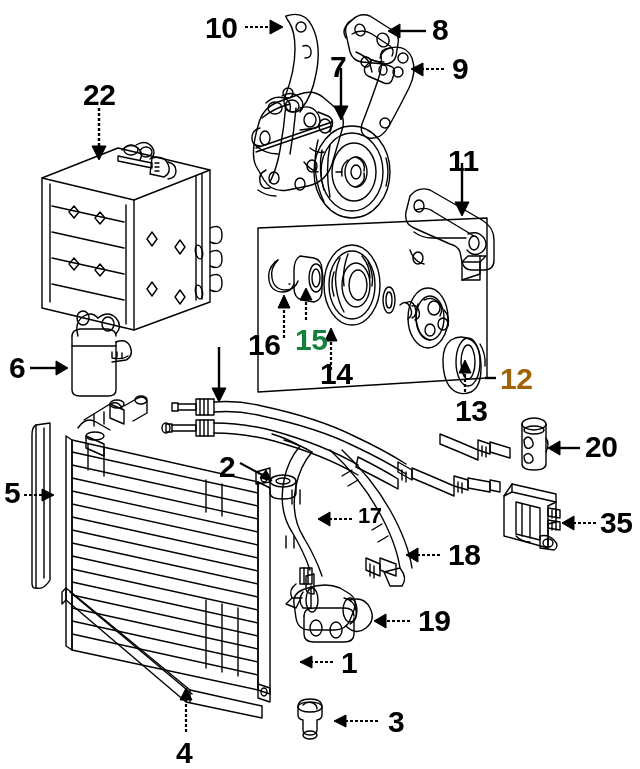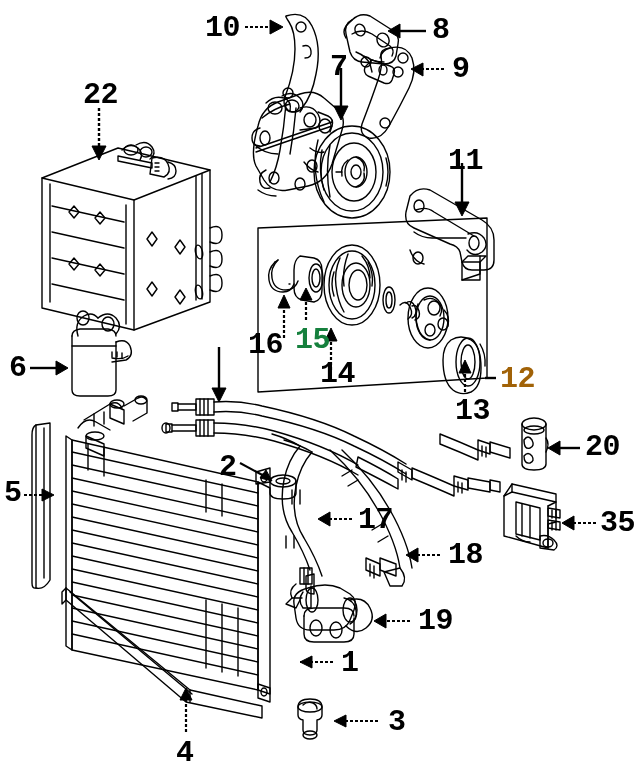--- a/index.html
+++ b/index.html
@@ -6,21 +6,21 @@
   html,body{margin:0;padding:0;background:#ffffff;}
   body{
     width:640px;height:769px;
     font-family:"Liberation Sans",sans-serif;
     overflow:hidden;position:relative;
   }
   #diagram-root{position:relative;width:640px;height:769px;background:#ffffff;}
   svg.layer{position:absolute;left:0;top:0;width:640px;height:769px;}
   .callout-label{
     position:absolute;
-    font-family:Liberation Mono, monospace;
+    font-family:Liberation Sans, sans-serif;
     font-weight:bold;
     color:#000000;
     line-height:1;
     white-space:nowrap;
     letter-spacing:-0.5px;
     -webkit-font-smoothing:none;
   }
 </style>
 </head>
 <body>
@@ -522,21 +522,21 @@
       <div class="callout-label" style="left: 330px; top: 52px; font-size: 30px; color: rgb(0, 0, 0);">7</div>
       <div class="callout-label" style="left: 432px; top: 15px; font-size: 30px; color: rgb(0, 0, 0);">8</div>
       <div class="callout-label" style="left: 452px; top: 54px; font-size: 30px; color: rgb(0, 0, 0);">9</div>
       <div class="callout-label" style="left: 205px; top: 13px; font-size: 30px; color: rgb(0, 0, 0);">10</div>
       <div class="callout-label" style="left: 448px; top: 146px; font-size: 30px; color: rgb(0, 0, 0); text-align: right;">11</div>
       <div class="callout-label" style="left: 500px; top: 364px; font-size: 30px; color: #a16207;">12</div>
       <div class="callout-label" style="left: 455px; top: 396px; font-size: 30px; color: rgb(0, 0, 0);">13</div>
       <div class="callout-label" style="left: 320px; top: 359px; font-size: 30px; color: rgb(0, 0, 0); text-align: center;">14</div>
       <div class="callout-label" style="left: 295px; top: 325px; font-size: 30px; color: #15803d;">15</div>
       <div class="callout-label" style="left: 208px; top: 330px; font-size: 30px; color: rgb(0, 0, 0); margin-left: 40px;">16</div>
-      <div class="callout-label" style="left: 358px; top: 505px; font-size: 30px; color: rgb(0, 0, 0);">17</div>
+      <div class="callout-label" style="left: 358px; top: 505px; font-size: 22px; color: rgb(0, 0, 0);">17</div>
       <div class="callout-label" style="left: 448px; top: 540px; font-size: 30px; color: rgb(0, 0, 0);">18</div>
       <div class="callout-label" style="left: 418px; top: 606px; font-size: 30px; color: rgb(0, 0, 0);">19</div>
       <div class="callout-label" style="left: 585px; top: 432px; font-size: 30px; color: rgb(0, 0, 0);">20</div>
       <div class="callout-label" style="left: 600px; top: 508px; font-size: 30px; color: rgb(0, 0, 0);">35</div>
       <div class="callout-label" style="left: 83px; top: 80px; font-size: 30px; color: rgb(0, 0, 0);">22</div>
     </div>
 
 </div>
 
 </body></html>

